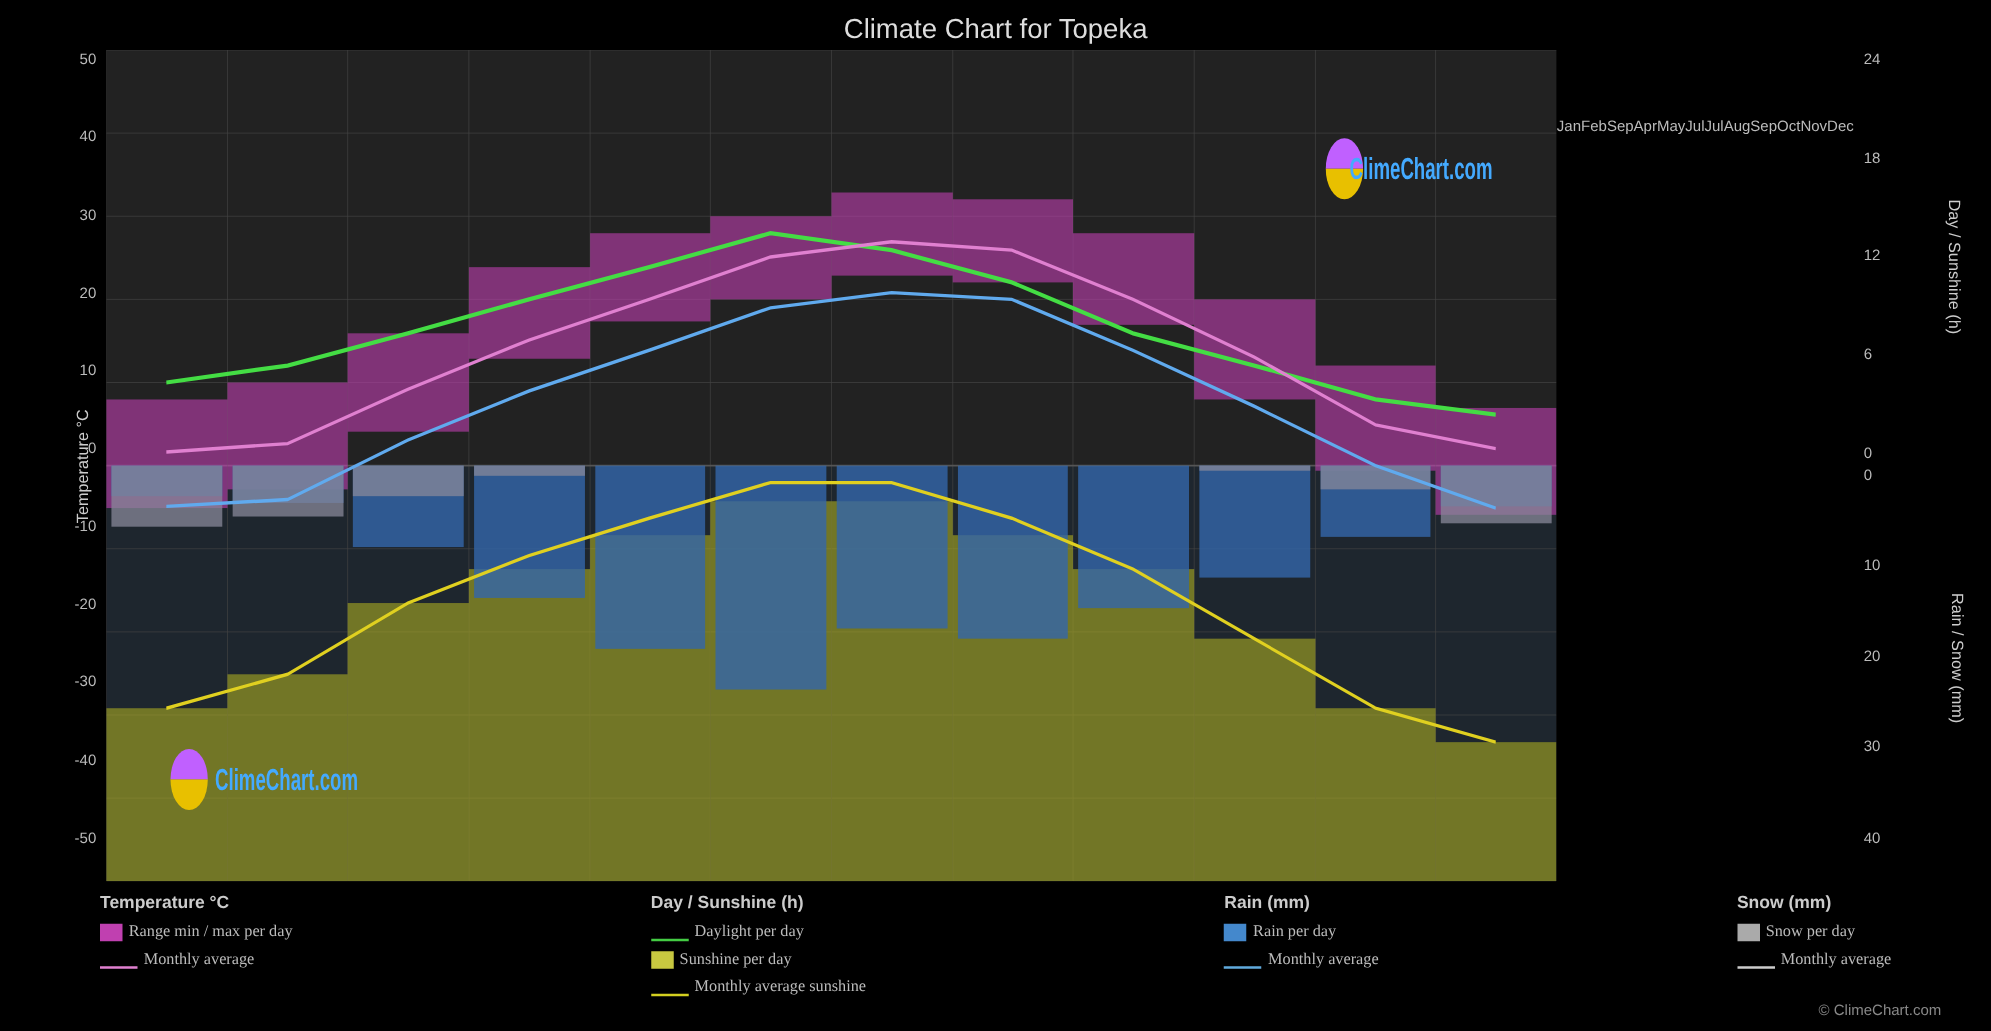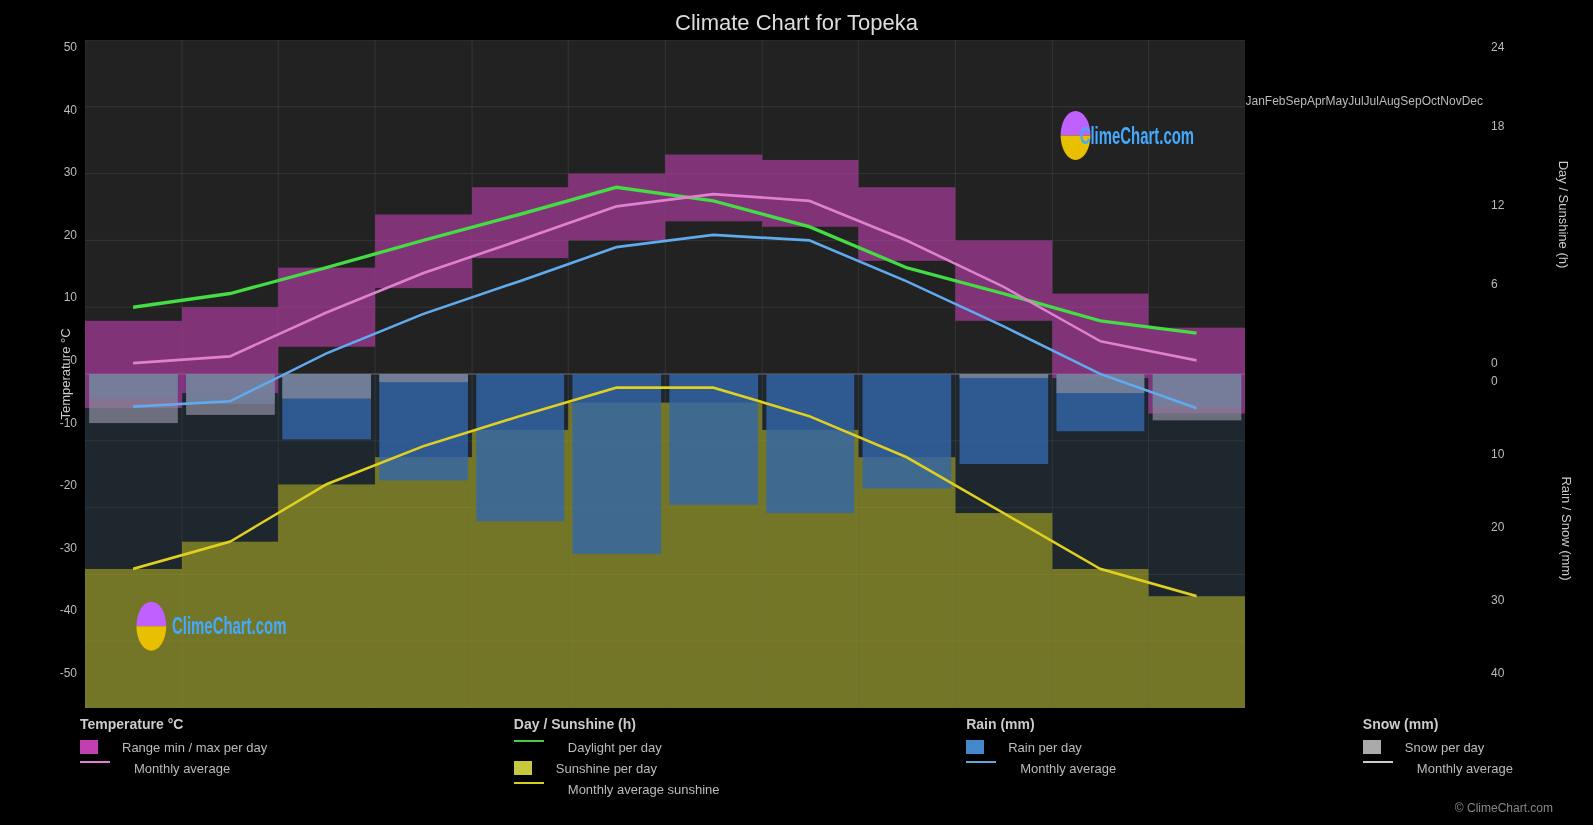--- a/index.html
+++ b/index.html
@@ -90,24 +90,25 @@
       gap: 6px;
     }
     .legend-col h4 {
       color: #ccc;
       font-size: 14px;
       font-weight: bold;
       margin-bottom: 2px;
     }
     .legend-item {
       display: flex;
-      align-items: flex-start;
-      gap: 24px;
+      align-items: flex-end;
+      gap: 5px;
       font-size: 13px;
       color: #bbb;
+      font-family: Liberation Serif, serif;
     }
     .legend-swatch {
       width: 18px;
       height: 14px;
       display: inline-block;
       flex-shrink: 0;
     }
     .legend-line {
       width: 30px;
       height: 2px;

